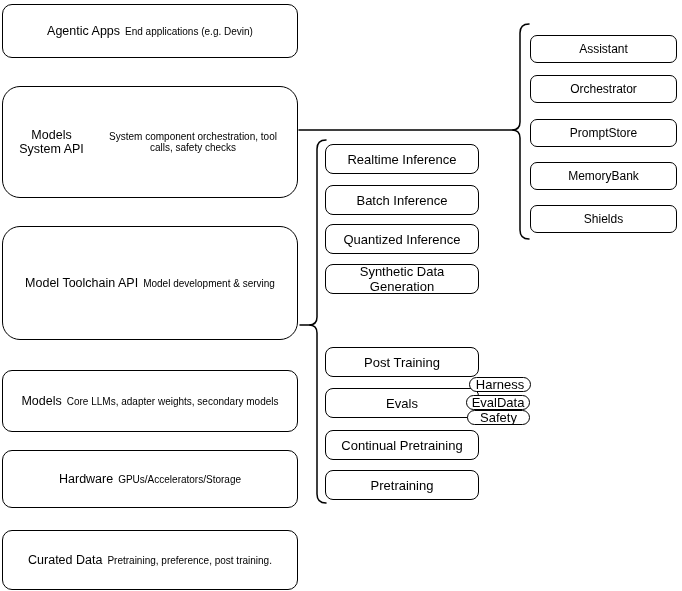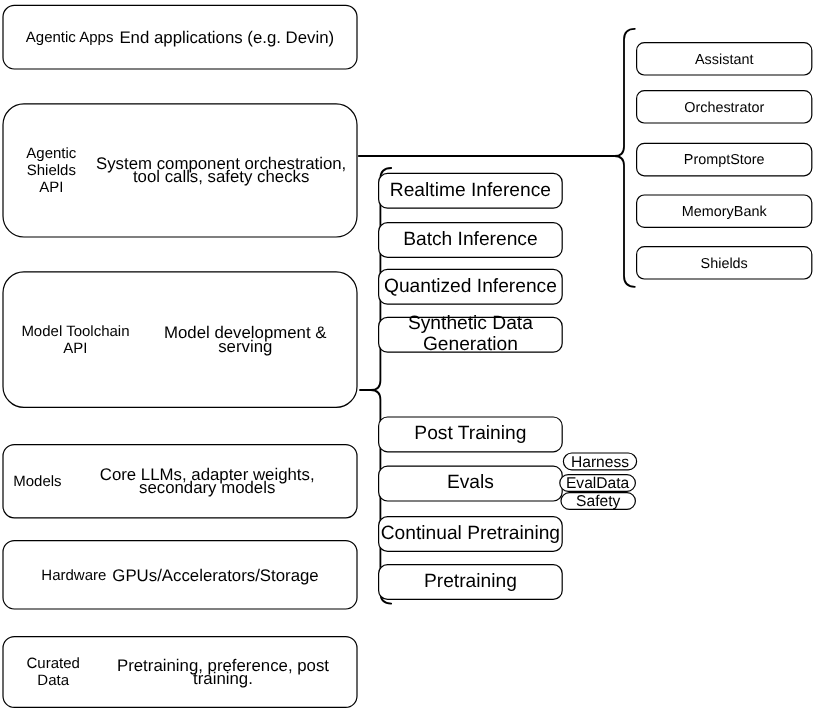--- a/index.html
+++ b/index.html
@@ -19,24 +19,24 @@
     border: 1.5px solid #000000;
     display: flex;
     flex-direction: row;
     align-items: center;
     justify-content: center;
     text-align: center;
     z-index: 2;
   }
   .layer-box { left: 2px; width: 296px; gap: 5px; padding: 0 8px; }
   .layer-title { font-size: 12.5px; line-height: 14px; }
-  .layer-subtitle { font-size: 14px; line-height: 11px; }
+  .layer-subtitle { font-size: 10px; line-height: 11px; }
   .service-box {
-    left: 315px; width: 154px; height: 30px;
-    border-radius: 8px; font-size: 16px;
+    left: 325px; width: 154px; height: 30px;
+    border-radius: 8px; font-size: 13px;
   }
   .component-box {
     left: 530px; width: 147px; height: 28px;
     border-radius: 7px; font-size: 12px;
   }
   .tag-oval {
     position: absolute;
     box-sizing: border-box;
     background: #ffffff;
     border: 1.5px solid #000000;
@@ -67,21 +67,21 @@
     <path d="M 300 325 L 309 325"></path>
     <path d="M 326 140 Q 317 140 317 149 L 317 317 Q 317 325 309 325 Q 317 325 317 333 L 317 494 Q 317 503 326 503"></path>
   </svg>
 
   <div class="node layer-box" style="top:4px;height:54px;border-radius:10px">
     <div class="layer-title">Agentic Apps</div>
     <div class="layer-subtitle">End applications (e.g. Devin)</div>
   </div>
 
   <div class="node layer-box" style="top:86px;height:112px;border-radius:18px">
-    <div class="layer-title">Agentic Shields API</div>
+    <div class="layer-title">Models System API</div>
     <div class="layer-subtitle">System component orchestration, tool calls, safety checks</div>
   </div>
 
   <div class="node layer-box" style="top:226px;height:114px;border-radius:18px">
     <div class="layer-title">Model Toolchain API</div>
     <div class="layer-subtitle">Model development &amp; serving</div>
   </div>
 
   <div class="node layer-box" style="top:370px;height:62px;border-radius:10px">
     <div class="layer-title">Models</div>

